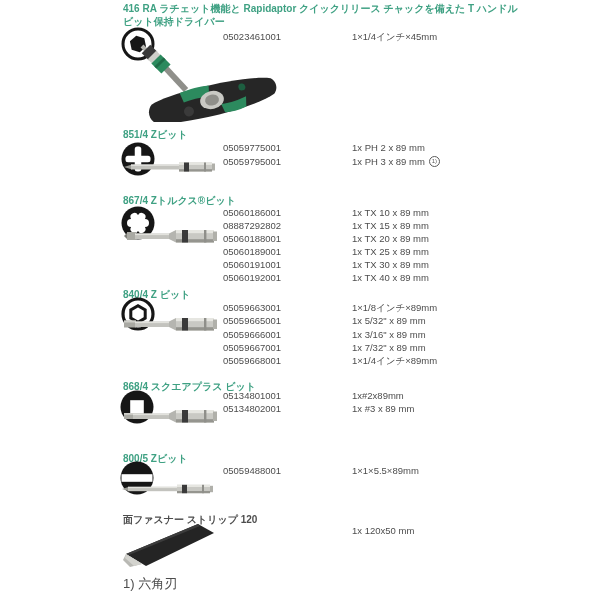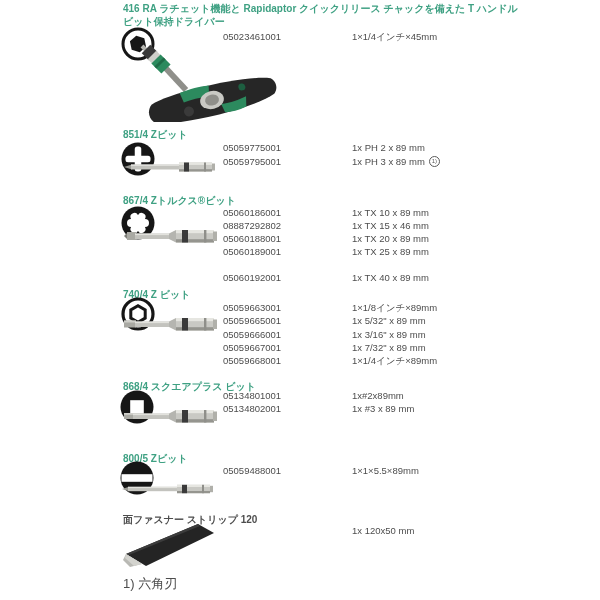--- a/index.html
+++ b/index.html
@@ -107,29 +107,33 @@
       <rect x="6" y="13" width="22" height="8" rx="4" fill="#fff" transform="rotate(120 17 17)"></rect>
     </svg>
   </div>
 
   <div class="row" style="top:206px;">
     <span class="code">05060186001</span>
     <span class="spec">1x TX 10 x 89 mm</span>
   </div>
   <div class="row" style="top:219px;">
     <span class="code">08887292802</span>
-    <span class="spec">1x TX 15 x 46 mm</span>
+    <span class="spec">1x TX 15 x 89 mm</span>
   </div>
   <div class="row" style="top:232px;">
     <span class="code">05060188001</span>
     <span class="spec">1x TX 20 x 89 mm</span>
   </div>
   <div class="row" style="top:245px;">
     <span class="code">05060189001</span>
     <span class="spec">1x TX 25 x 89 mm</span>
+  </div>
+  <div class="row" style="top:258px;">
+    <span class="code">05060191001</span>
+    <span class="spec">1x TX 30 x 89 mm</span>
   </div>
   <div class="row" style="top:271px;">
     <span class="code">05060192001</span>
     <span class="spec">1x TX 40 x 89 mm</span>
   </div>
 
   <div class="photo" style="left:106px;top:227px;">
     <svg width="96" height="18" viewBox="0 0 96 18">
       <polygon points="2,9 6,5 6,13" fill="#7e7e78"></polygon>
       <rect x="5" y="5" width="9" height="8" fill="#a9a9a3"></rect>
@@ -138,21 +142,21 @@
       <polygon points="47,6.5 54,3 54,15.5 47,12" fill="#b5b5b0"></polygon>
       <rect x="54" y="3" width="38" height="12.5" fill="#c9c9c4"></rect>
       <rect x="54" y="3" width="38" height="3.2" fill="#e6e6e1"></rect>
       <rect x="54" y="12.2" width="38" height="3.3" fill="#95958f"></rect>
       <rect x="60" y="3" width="6" height="12.5" fill="#3a3a3a"></rect>
       <rect x="82" y="3" width="2.4" height="12.5" fill="#8f8f8a"></rect>
       <rect x="91" y="4.5" width="4" height="9.5" fill="#b0b0aa"></rect>
     </svg>
   </div>
 
-  <div class="sec-title" style="top:288px;">740/4 Z ビット</div>
+  <div class="sec-title" style="top:288px;">840/4 Z ビット</div>
 
   <div class="icon" style="left:105px;top:297px;">
     <svg width="34" height="34" viewBox="0 0 34 34">
       <circle cx="17" cy="17" r="15" fill="#fff" stroke="#161616" stroke-width="3.2"></circle>
       <polygon points="24.2,21.1 17,25.3 9.8,21.1 9.8,12.9 17,8.7 24.2,12.9" fill="none" stroke="#161616" stroke-width="3"></polygon>
     </svg>
   </div>
 
   <div class="row" style="top:301px;">
     <span class="code">05059663001</span>

